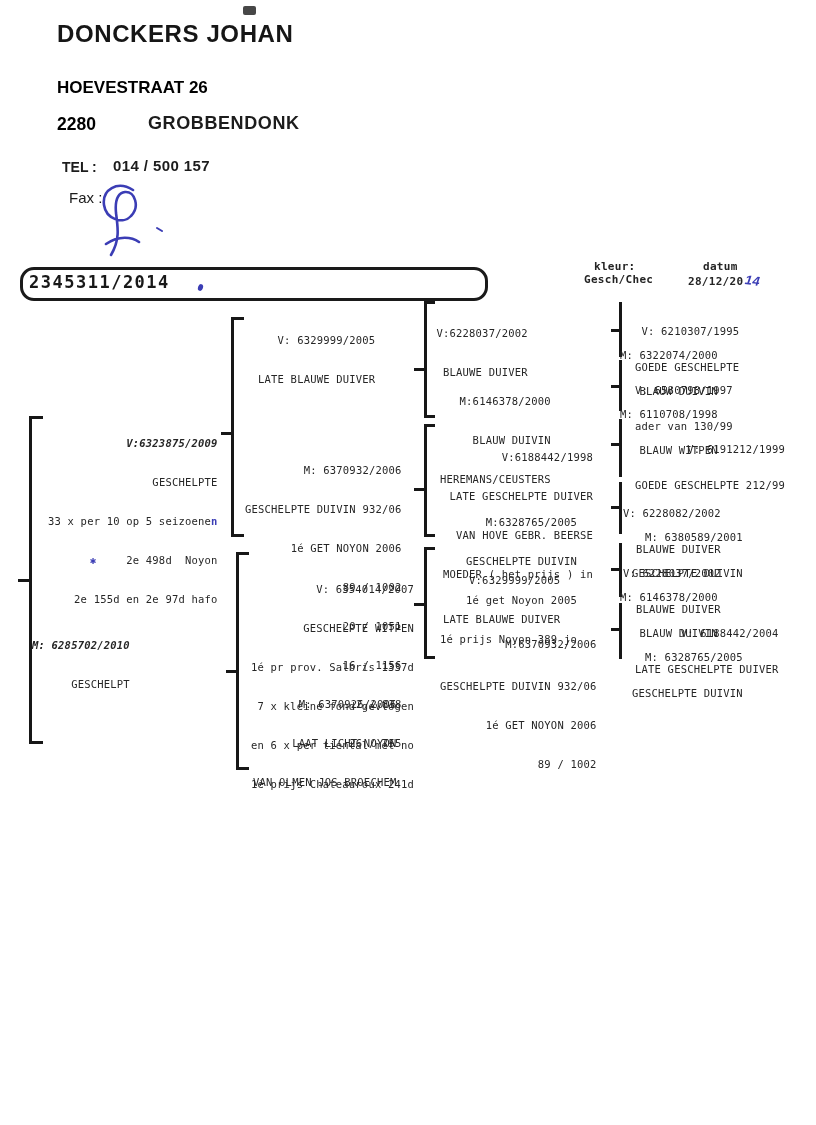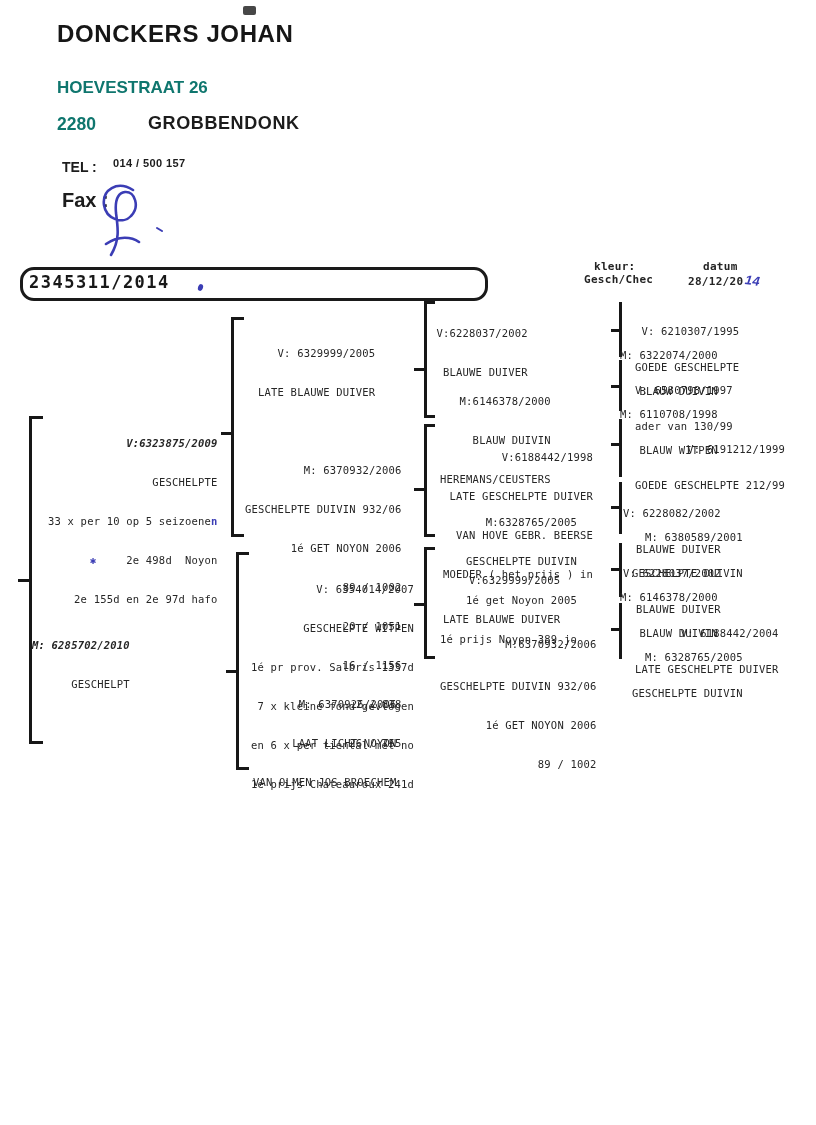--- a/index.html
+++ b/index.html
@@ -2,25 +2,25 @@
 <html><head>
 <meta charset="utf-8">
 <style>
   html,body{margin:0;padding:0;}
   body{width:816px;height:1125px;background:#ffffff;position:relative;
        font-family:"Liberation Sans",sans-serif;color:#1c1c1c;overflow:hidden;}
   .abs{position:absolute;}
   .b{font-weight:bold;font-style:italic;}
   
   .owner-name{font-size:24px;font-weight:bold;letter-spacing:.6px;color:#161616;}
-  .addr{font-size:17px;font-weight:bold;color:#0f766e;text-align:center;}
+  .addr{font-size:17px;font-weight:bold;color:#000000;text-align:center;}
   .city{font-size:18px;font-weight:bold;letter-spacing:.6px;}
   .tel-label{font-size:14px;font-weight:bold;}
-  .tel-value{font-size:11px;font-weight:bold;letter-spacing:.4px;}
-  .fax-label{font-size:20px;font-weight:bold;}
+  .tel-value{font-size:15px;font-weight:bold;letter-spacing:.4px;}
+  .fax-label{font-size:15px;font-weight:normal;margin-left:7px;}
   
   .ring-box{left:20px;top:267px;width:462px;height:28px;border:3px solid #1a1a1a;border-radius:14px;}
   .ring-number{left:29px;top:272px;font-family:"DejaVu Sans Mono",monospace;font-size:17px;
                font-weight:bold;letter-spacing:1.5px;color:#181818;}
   
   .meta{font-family:"DejaVu Sans Mono",monospace;font-size:11px;font-weight:700;color:#242424;letter-spacing:.3px;}
   
   .entry{position:absolute;font-family:"DejaVu Sans Mono",monospace;font-size:10.5px;line-height:13px;
          color:#262626;letter-spacing:.2px;white-space:pre;text-align:right;}
   .entry.g4{line-height:12px;}
@@ -111,21 +111,21 @@
   <div class="dline gap">GESCHELPTE</div>
   <div class="dline"><span>33 x per 10 op 5 seizoene</span><span class="pen">n</span></div>
   <div class="dline"><span class="pen pen-mark">✱</span><span class="pad30">2e 498d  Noyon</span></div>
   <div class="dline">2e 155d en 2e 97d hafo</div>
 </div>
 <div class="entry" style="left:32px;top:613px">
   <div class="b">M: 6285702/2010</div>
   <div class="dline ml15">GESCHELPT</div>
 </div>
 
-<div class="entry" style="left:246px;top:321px">
+<div class="entry" style="left:246px;top:308px">
   <div>V: 6329999/2005</div>
   <div class="dline">LATE BLAUWE DUIVER</div>
 </div>
 <div class="entry" style="left:233px;top:438px">
   <div>M: 6370932/2006</div>
   <div class="dline">GESCHELPTE DUIVIN 932/06</div>
   <div class="dline">1é GET NOYON 2006</div>
   <div class="dline">89 / 1002</div>
   <div class="dline">20 / 1051</div>
   <div class="dline">16 / 1156</div>

